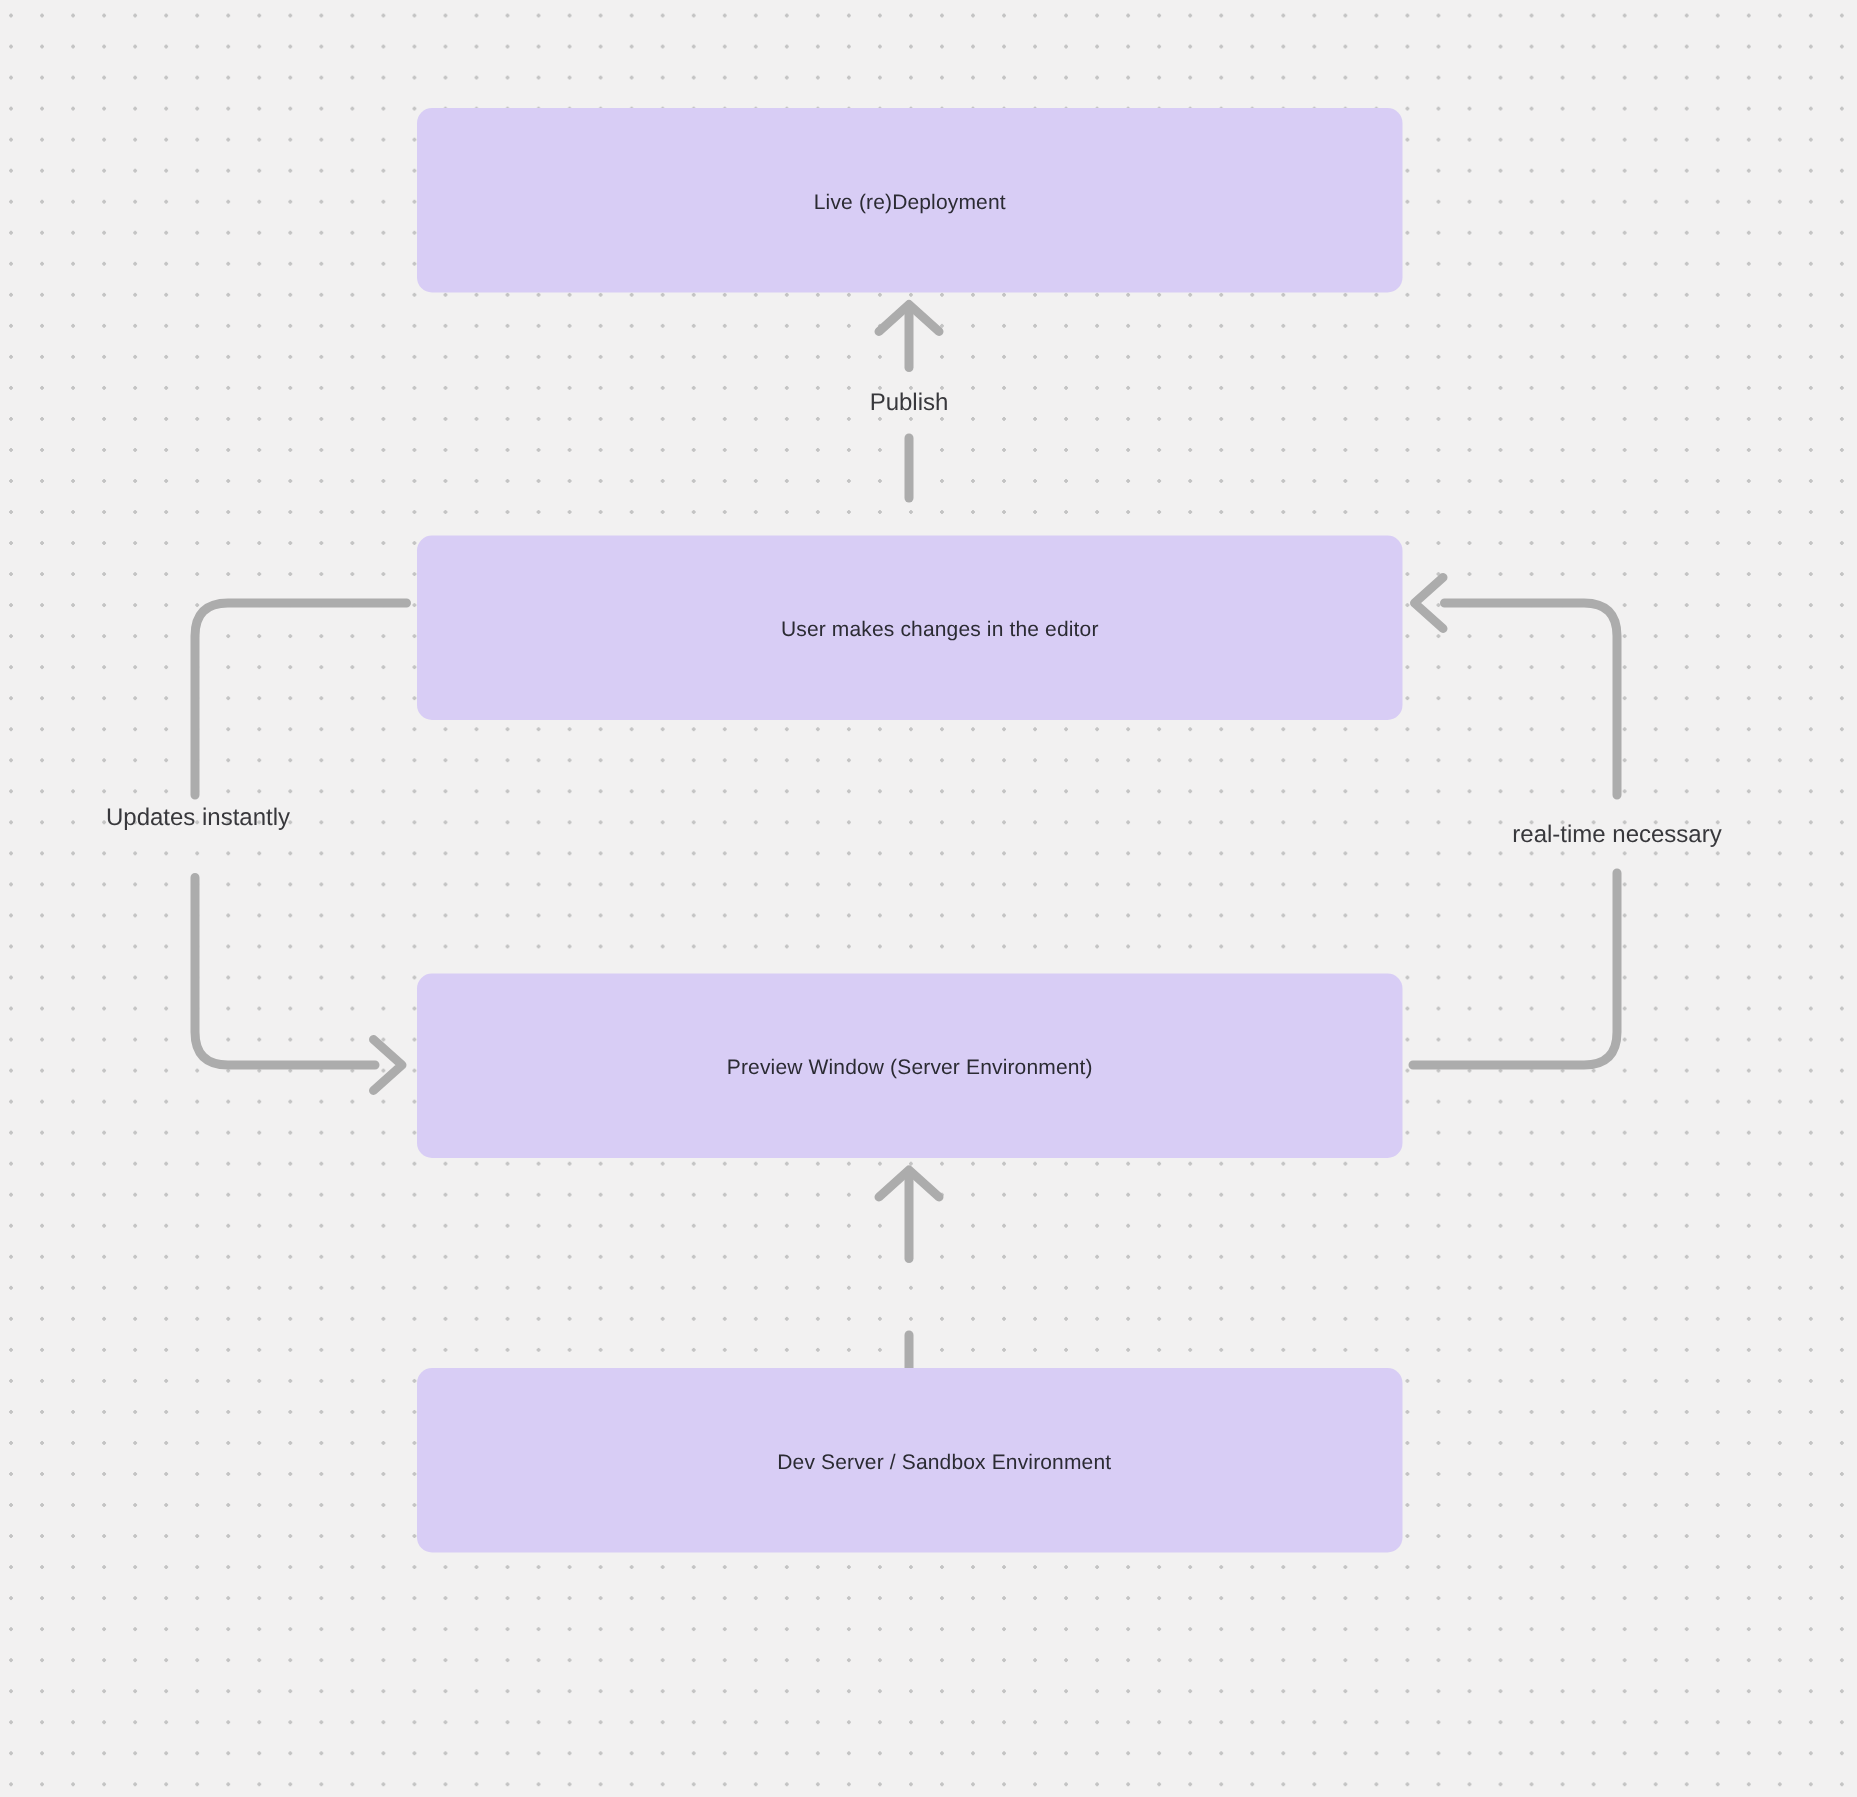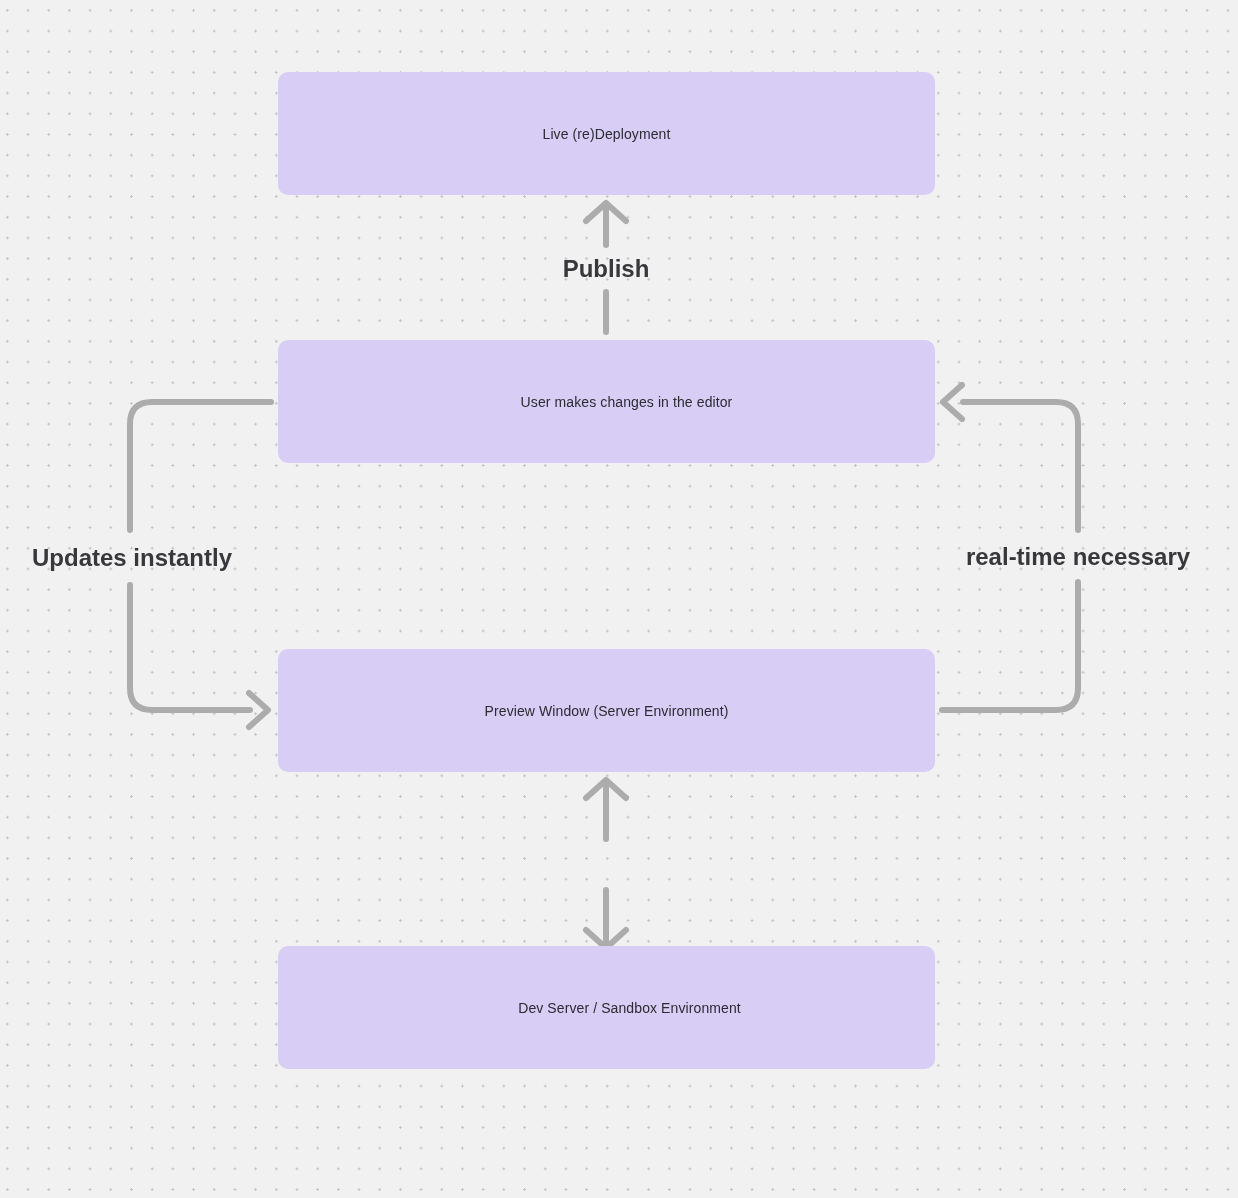--- a/index.html
+++ b/index.html
@@ -46,32 +46,32 @@
   .node-label {
     font-size: 14px;
     font-weight: 400;
     color: #2b2b33;
     letter-spacing: 0.1px;
     text-align: center;
   }
   .edge-label {
     position: absolute;
     transform: translate(-50%, -50%);
-    font-size: 24px;
-    font-weight: 700;
+    font-size: 16px;
+    font-weight: 400;
     color: #38383c;
     white-space: nowrap;
   }
   .node-live       { top: 72px;  }
-  .node-editor     { top: 340px; padding-left: 40px; }
+  .node-editor     { top: 357px; padding-left: 40px; }
   .node-preview    { top: 649px; }
-  .node-dev-server { top: 946px; padding-left: 46px; }
+  .node-dev-server { top: 912px; padding-left: 46px; }
 
   .label-publish   { left: 606px;  top: 269px; }
-  .label-updates   { left: 132px;  top: 558px; }
+  .label-updates   { left: 132px;  top: 546px; }
   .label-feedback  { left: 1078px; top: 557px; }
   .label-spun-up   { left: 606px;  top: 867px; }
 </style>
 </head>
 <body>
 
 <div class="canvas">
 
   <svg class="connector-layer" viewBox="0 0 1238 1198" xmlns="http://www.w3.org/2000/svg">
 

